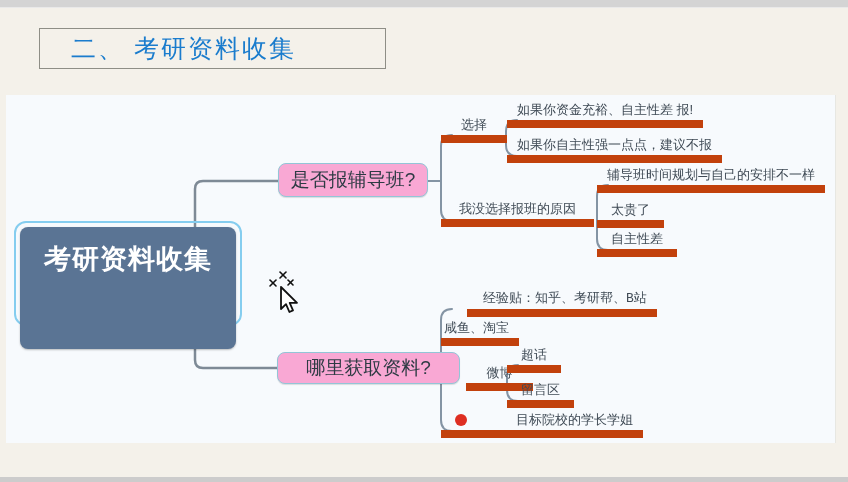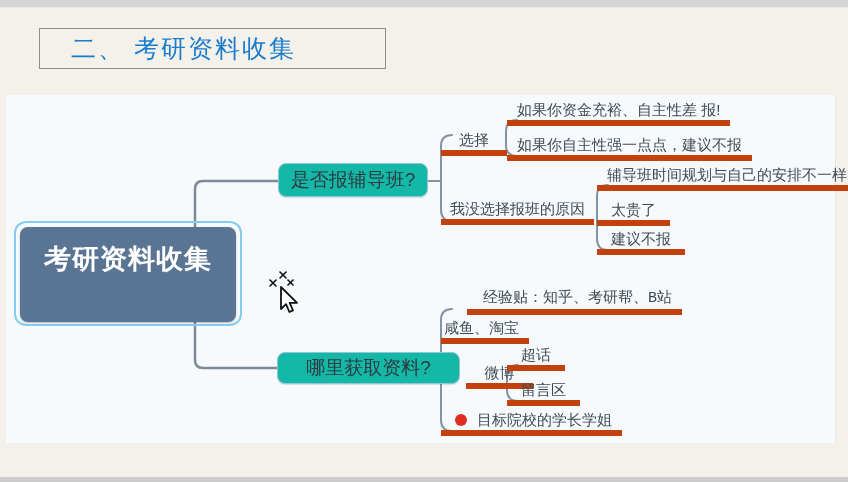--- a/index.html
+++ b/index.html
@@ -37,63 +37,63 @@
   .connectors{
     position:absolute;left:0;top:0;width:848px;height:482px;
     pointer-events:none;
   }
   .root-ring{
     position:absolute;left:14px;top:221px;width:228px;height:105px;
     border:2px solid #85cdef;border-radius:12px;
     box-sizing:border-box;
   }
   .root-node{
-    position:absolute;left:20px;top:227px;width:216px;height:95px;
+    position:absolute;left:20px;top:227px;width:216px;height:122px;
     background:#5a7494;border-radius:8px;
     box-sizing:border-box;
     display:flex;justify-content:center;align-items:flex-start;
     padding-top:14px;
     box-shadow:0 1px 2px rgba(0,0,0,.25);
   }
   .root-label{
     color:#ffffff;font-size:27px;font-weight:bold;letter-spacing:1px;
     white-space:nowrap;
   }
   .branch{
     position:absolute;
-    background:#14b8a6;border:1px solid #93c5d7;border-radius:8px;
+    background:#f9a8d4;border:1px solid #93c5d7;border-radius:8px;
     box-sizing:border-box;
     display:flex;align-items:center;justify-content:center;
     color:#2e3b44;font-size:19px;white-space:nowrap;
     box-shadow:0 1px 1px rgba(0,0,0,.12);
   }
   .branch1{left:278px;top:163px;width:150px;height:34px;}
   .branch2{left:277px;top:352px;width:183px;height:32px;}
   .leaf{
     position:absolute;
-    font-size:15px;line-height:16px;color:#3f4a55;
+    font-size:13px;line-height:16px;color:#3f4a55;
     padding:0 10px 2px 10px;
-    border-bottom:6px solid #c2410c;
+    border-bottom:8px solid #c2410c;
     white-space:nowrap;
     box-sizing:border-box;
   }
   .leaf.mid{text-align:center;padding-left:0;padding-right:0;}
   .leaf-funded{left:507px;top:102px;}
   .leaf-selfdriven{left:507px;top:137px;text-align:right;}
-  .leaf-xuanze{left:441px;top:117px;width:66px;margin-top:15px;}
+  .leaf-xuanze{left:441px;top:117px;width:66px;}
   .leaf-reason{left:441px;top:201px;width:153px;font-family:Liberation Serif, serif;}
   .leaf-tutor-time{left:597px;top:167px;}
   .leaf-expensive{left:597px;top:202px;padding:0 14px 2px 14px;}
   .leaf-commute{left:597px;top:231px;padding:0 14px 2px 14px;}
   .leaf-exp{left:467px;top:291px;padding-left:16px;font-family:Liberation Mono, monospace;}
   .leaf-taobao{left:441px;top:320px;padding-left:3px;}
   .leaf-chaohua{left:507px;top:347px;padding:0 14px 2px 14px;}
   .leaf-weibo{left:466px;top:365px;width:67px;}
   .leaf-liuyanqu{left:507px;top:382px;padding:0 14px 2px 14px;text-align:right;}
-  .leaf-senior{left:441px;top:412px;padding-left:14px;display:flex;align-items:center;}
+  .leaf-senior{left:441px;top:412px;padding-left:14px;display:flex;align-items:center;gap:39px;}
   .red-dot{
     display:inline-block;width:12px;height:12px;border-radius:50%;
     background:#de2e22;margin-right:10px;flex:0 0 auto;
   }
   .cursor{
     position:absolute;left:266px;top:268px;width:40px;height:56px;
     pointer-events:none;
   }
 </style>
 </head>
@@ -133,21 +133,21 @@
   <div class="branch branch1">是否报辅导班?</div>
   <div class="branch branch2">哪里获取资料?</div>
 
   <div class="leaf leaf-xuanze mid">选择</div>
   <div class="leaf leaf-funded">如果你资金充裕、自主性差 报!</div>
   <div class="leaf leaf-selfdriven">如果你自主性强一点点，建议不报</div>
 
   <div class="leaf leaf-reason mid">我没选择报班的原因</div>
   <div class="leaf leaf-tutor-time">辅导班时间规划与自己的安排不一样</div>
   <div class="leaf leaf-expensive">太贵了</div>
-  <div class="leaf leaf-commute">建议不报</div>
+  <div class="leaf leaf-commute">自主性差</div>
 
   <div class="leaf leaf-exp">经验贴：知乎、考研帮、B站</div>
   <div class="leaf leaf-taobao">咸鱼、淘宝</div>
   <div class="leaf leaf-weibo mid">微博</div>
   <div class="leaf leaf-chaohua">超话</div>
   <div class="leaf leaf-liuyanqu">留言区</div>
 
   <div class="leaf leaf-senior">
     <span class="red-dot"></span>
     <span>目标院校的学长学姐</span>

